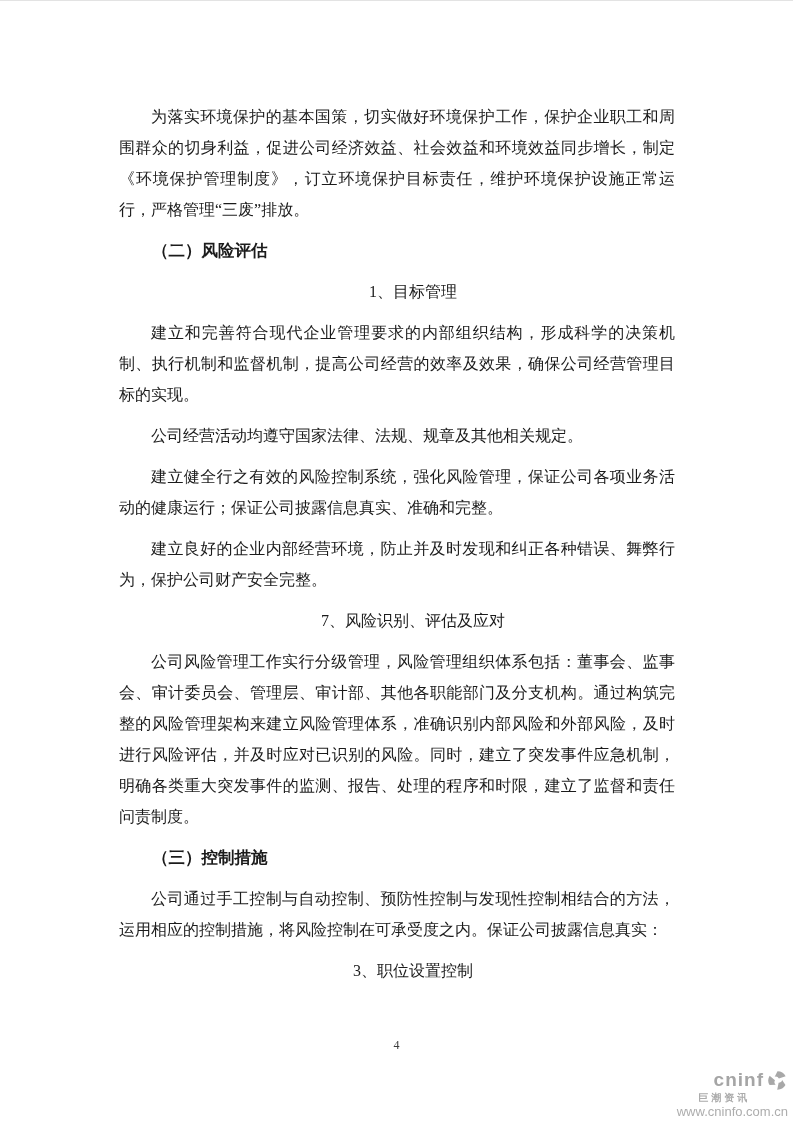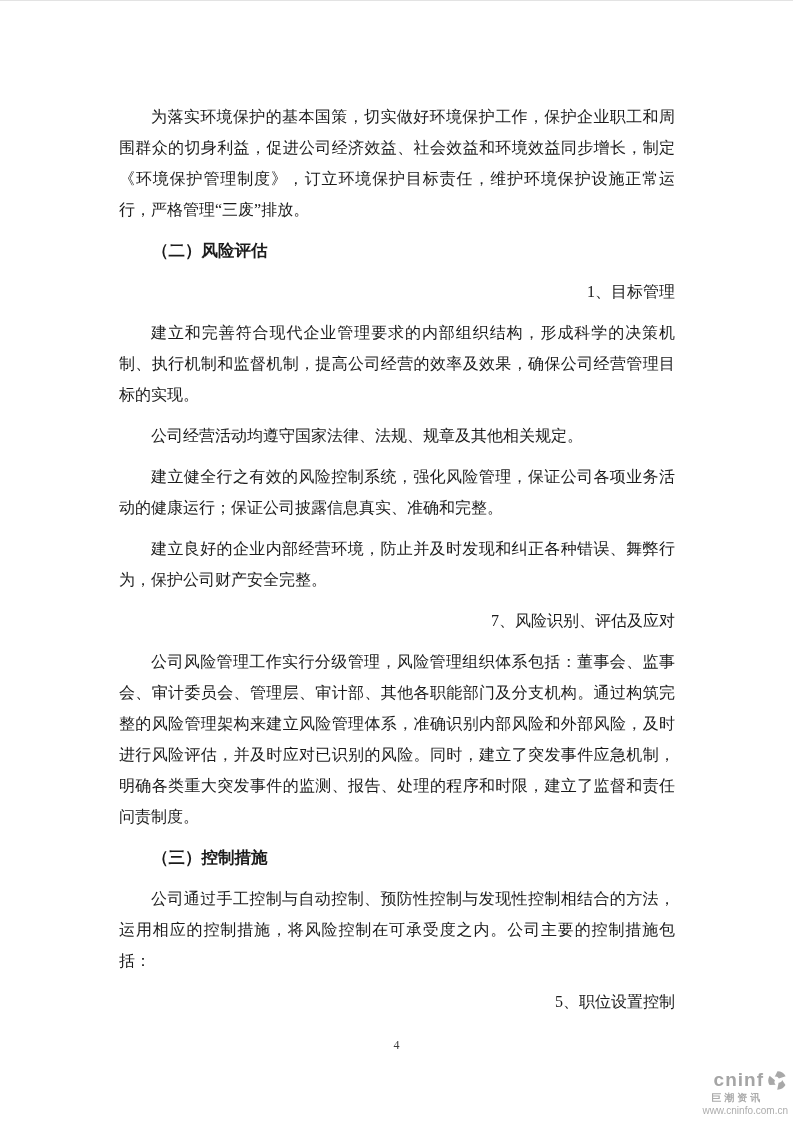--- a/index.html
+++ b/index.html
@@ -29,21 +29,21 @@
     margin: 0 0 10px 0;
     text-indent: 2em;
     text-align: justify;
   }
   .heading {
     font-weight: bold;
     margin-top: 10px;
     font-family: Liberation Serif, serif;
     font-size: 16.5px;
   }
-  .item { text-align: right; }
+  .item { text-align: center; }
   .page-number {
     position: absolute;
     top: 1037px; left: 0;
     width: 100%;
     text-align: center;
     font-size: 12px;
     color: #3c3c3c;
     font-family: "Liberation Serif", "DejaVu Serif", serif;
   }
   .cninfo-logo {
@@ -68,43 +68,43 @@
   }
   .logo-cn {
     font-size: 10px;
     letter-spacing: 3px;
     color: #ababab;
     margin-top: 1px;
     padding-right: 16px;
     font-weight: bold;
   }
   .logo-url {
-    font-size: 10px;
+    font-size: 13px;
     color: #adadad;
     margin-top: 2px;
     white-space: nowrap;
   }
 </style>
 </head>
 <body>
 
 <div class="page">
   <div class="content">
     <p class="para">为落实环境保护的基本国策，切实做好环境保护工作，保护企业职工和周围群众的切身利益，促进公司经济效益、社会效益和环境效益同步增长，制定《环境保护管理制度》，订立环境保护目标责任，维护环境保护设施正常运行，严格管理“三废”排放。</p>
     <p class="heading">（二）风险评估</p>
     <p class="item">1、目标管理</p>
     <p class="para">建立和完善符合现代企业管理要求的内部组织结构，形成科学的决策机制、执行机制和监督机制，提高公司经营的效率及效果，确保公司经营管理目标的实现。</p>
     <p class="para">公司经营活动均遵守国家法律、法规、规章及其他相关规定。</p>
     <p class="para">建立健全行之有效的风险控制系统，强化风险管理，保证公司各项业务活动的健康运行；保证公司披露信息真实、准确和完整。</p>
     <p class="para">建立良好的企业内部经营环境，防止并及时发现和纠正各种错误、舞弊行为，保护公司财产安全完整。</p>
     <p class="item">7、风险识别、评估及应对</p>
     <p class="para">公司风险管理工作实行分级管理，风险管理组织体系包括：董事会、监事会、审计委员会、管理层、审计部、其他各职能部门及分支机构。通过构筑完整的风险管理架构来建立风险管理体系，准确识别内部风险和外部风险，及时进行风险评估，并及时应对已识别的风险。同时，建立了突发事件应急机制，明确各类重大突发事件的监测、报告、处理的程序和时限，建立了监督和责任问责制度。</p>
     <p class="heading">（三）控制措施</p>
-    <p class="para">公司通过手工控制与自动控制、预防性控制与发现性控制相结合的方法，运用相应的控制措施，将风险控制在可承受度之内。公司主要的控制措施包括：</p>
-    <p class="item">5、职位设置控制</p>
+    <p class="para">公司通过手工控制与自动控制、预防性控制与发现性控制相结合的方法，运用相应的控制措施，将风险控制在可承受度之内。保证公司披露信息真实：</p>
+    <p class="item">3、职位设置控制</p>
   </div>
 
   <div class="page-number">4</div>
 
   <div class="cninfo-logo">
     <div class="logo-row">
       <span class="logo-word">cninf</span>
       <svg width="21" height="21" viewBox="0 0 24 24">
         <g fill="#a8a8a8">
           <path d="M12,1.5 A10.5,10.5 0 0 1 21.3,7 L13.6,9.6 A4.2,4.2 0 0 0 8.8,7.7 Z"></path>

